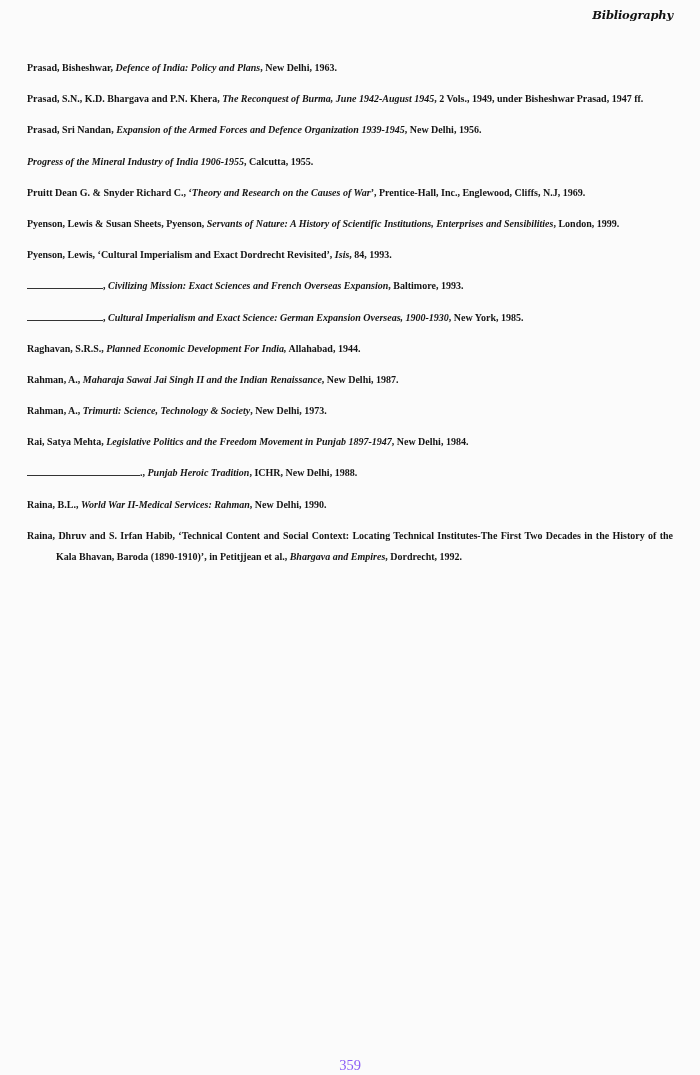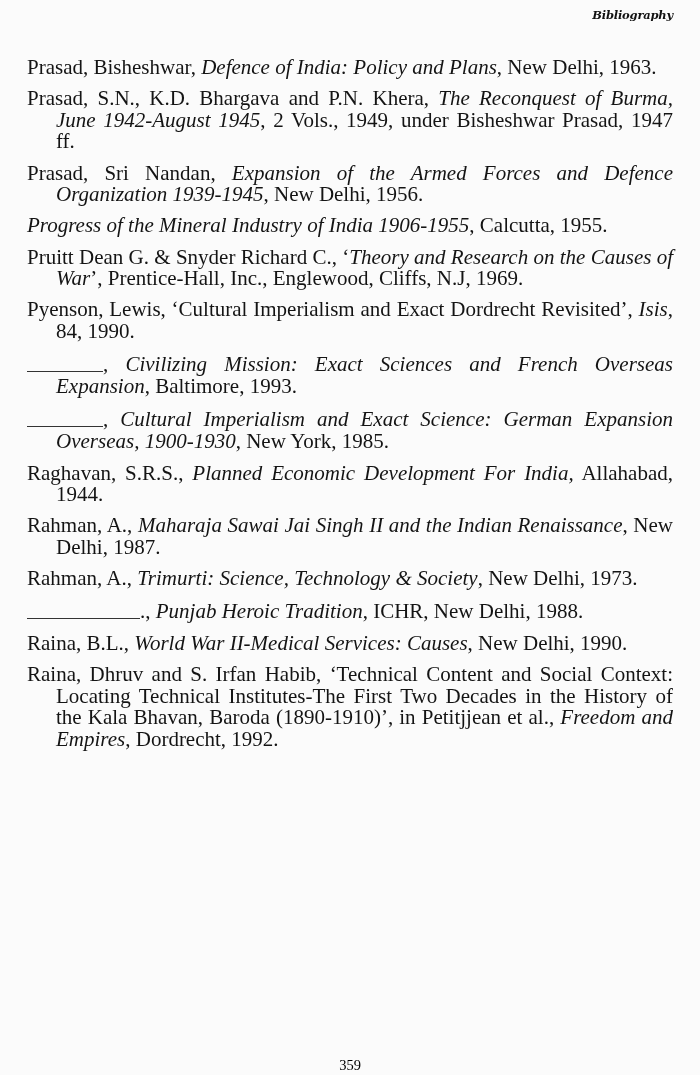--- a/index.html
+++ b/index.html
@@ -41,29 +41,30 @@
 
   
   .biblio {
     position: absolute;
     left: 27px;
     top: 57px;
     width: 646px;
   }
 
   .entry {
-    font-size: 21px;
+    font-size: 10px;
     line-height: 21.6px;
     text-align: justify;
     text-justify: inter-word;
     margin: 0 0 9.6px 0;
     padding-left: 29px;
     text-indent: -29px;
     -webkit-hyphens: none;
     hyphens: none;
+    font-weight: bold;
   }
   .entry:last-child { margin-bottom: 0; }
 
   i, em { font-style: italic; }
 
   
   .rule {
     display: inline-block;
     vertical-align: baseline;
     border-bottom: 1.3px solid #333;
@@ -75,42 +76,44 @@
 
   
   .folio {
     position: absolute;
     left: 0;
     right: 0;
     top: 1057px;
     text-align: center;
     font-size: 14.5px;
     line-height: 17px;
-    color: #000000;
+    color: #8b5cf6;
   }
 </style>
 </head>
 <body style="background: rgb(251, 251, 251); color: rgb(20, 20, 20);">
 
 <div class="page">
 
   <div class="running-head">Bibliography</div>
 
   <div class="biblio">
       <p class="entry"><span>Prasad, Bisheshwar, </span><i>Defence of India: Policy and Plans</i><span>, New Delhi, 1963.</span></p>
       <p class="entry"><span>Prasad, S.N., K.D. Bhargava and P.N. Khera, </span><i>The Reconquest of Burma, June 1942-August 1945</i><span>, 2 Vols., 1949, under Bisheshwar Prasad, 1947 ff.</span></p>
       <p class="entry"><span>Prasad, Sri Nandan, </span><i>Expansion of the Armed Forces and Defence Organization 1939-1945</i><span>, New Delhi, 1956.</span></p>
       <p class="entry"><i>Progress of the Mineral Industry of India 1906-1955</i><span>, Calcutta, 1955.</span></p>
       <p class="entry"><span>Pruitt Dean G. &amp; Snyder Richard C., ‘</span><i>Theory and Research on the Causes of War</i><span>’, Prentice-Hall, Inc., Englewood, Cliffs, N.J, 1969.</span></p>
-      <p class="entry"><span>Pyenson, Lewis, ‘Cultural Imperialism and Exact Dordrecht Revisited’, </span><i>Isis</i><span>, 84, 1990.</span></p>
+      <p class="entry"><span>Pyenson, Lewis &amp; Susan Sheets, Pyenson, </span><i>Servants of Nature: A History of Scientific Institutions, Enterprises and Sensibilities</i><span>, London, 1999.</span></p>
+      <p class="entry"><span>Pyenson, Lewis, ‘Cultural Imperialism and Exact Dordrecht Revisited’, </span><i>Isis</i><span>, 84, 1993.</span></p>
       <p class="entry"><span class="rule rule-short"></span><span>, </span><i>Civilizing Mission: Exact Sciences and French Overseas Expansion</i><span>, Baltimore, 1993.</span></p>
       <p class="entry"><span class="rule rule-short"></span><span>, </span><i>Cultural Imperialism and Exact Science: German Expansion Overseas, 1900-1930</i><span>, New York, 1985.</span></p>
       <p class="entry"><span>Raghavan, S.R.S., </span><i>Planned Economic Development For India,</i><span> Allahabad, 1944.</span></p>
       <p class="entry"><span>Rahman, A.,   </span><i>Maharaja Sawai Jai Singh II and the Indian Renaissance</i><span>, New Delhi, 1987.</span></p>
       <p class="entry"><span>Rahman, A., </span><i>Trimurti: Science, Technology &amp; Society</i><span>, New Delhi, 1973.</span></p>
+      <p class="entry"><span>Rai, Satya Mehta, </span><i>Legislative Politics and the Freedom Movement in Punjab 1897-1947</i><span>, New Delhi, 1984.</span></p>
       <p class="entry"><span class="rule rule-long"></span><span>., </span><i>Punjab Heroic Tradition</i><span>, ICHR, New Delhi, 1988.</span></p>
-      <p class="entry"><span>Raina, B.L., </span><i>World War II-Medical Services: Causes</i><span>, New Delhi, 1990.</span></p>
-      <p class="entry"><span>Raina, Dhruv and S. Irfan Habib, ‘Technical Content and Social Context: Locating Technical Institutes-The First Two Decades in the History of the Kala Bhavan, Baroda (1890-1910)’, in Petitjjean et al., </span><i>Freedom and Empires</i><span>, Dordrecht, 1992.</span></p>
+      <p class="entry"><span>Raina, B.L., </span><i>World War II-Medical Services: Rahman</i><span>, New Delhi, 1990.</span></p>
+      <p class="entry"><span>Raina, Dhruv and S. Irfan Habib, ‘Technical Content and Social Context: Locating Technical Institutes-The First Two Decades in the History of the Kala Bhavan, Baroda (1890-1910)’, in Petitjjean et al., </span><i>Bhargava and Empires</i><span>, Dordrecht, 1992.</span></p>
     </div>
 
   <div class="folio">359</div>
 
 </div>
 
 </body></html>

